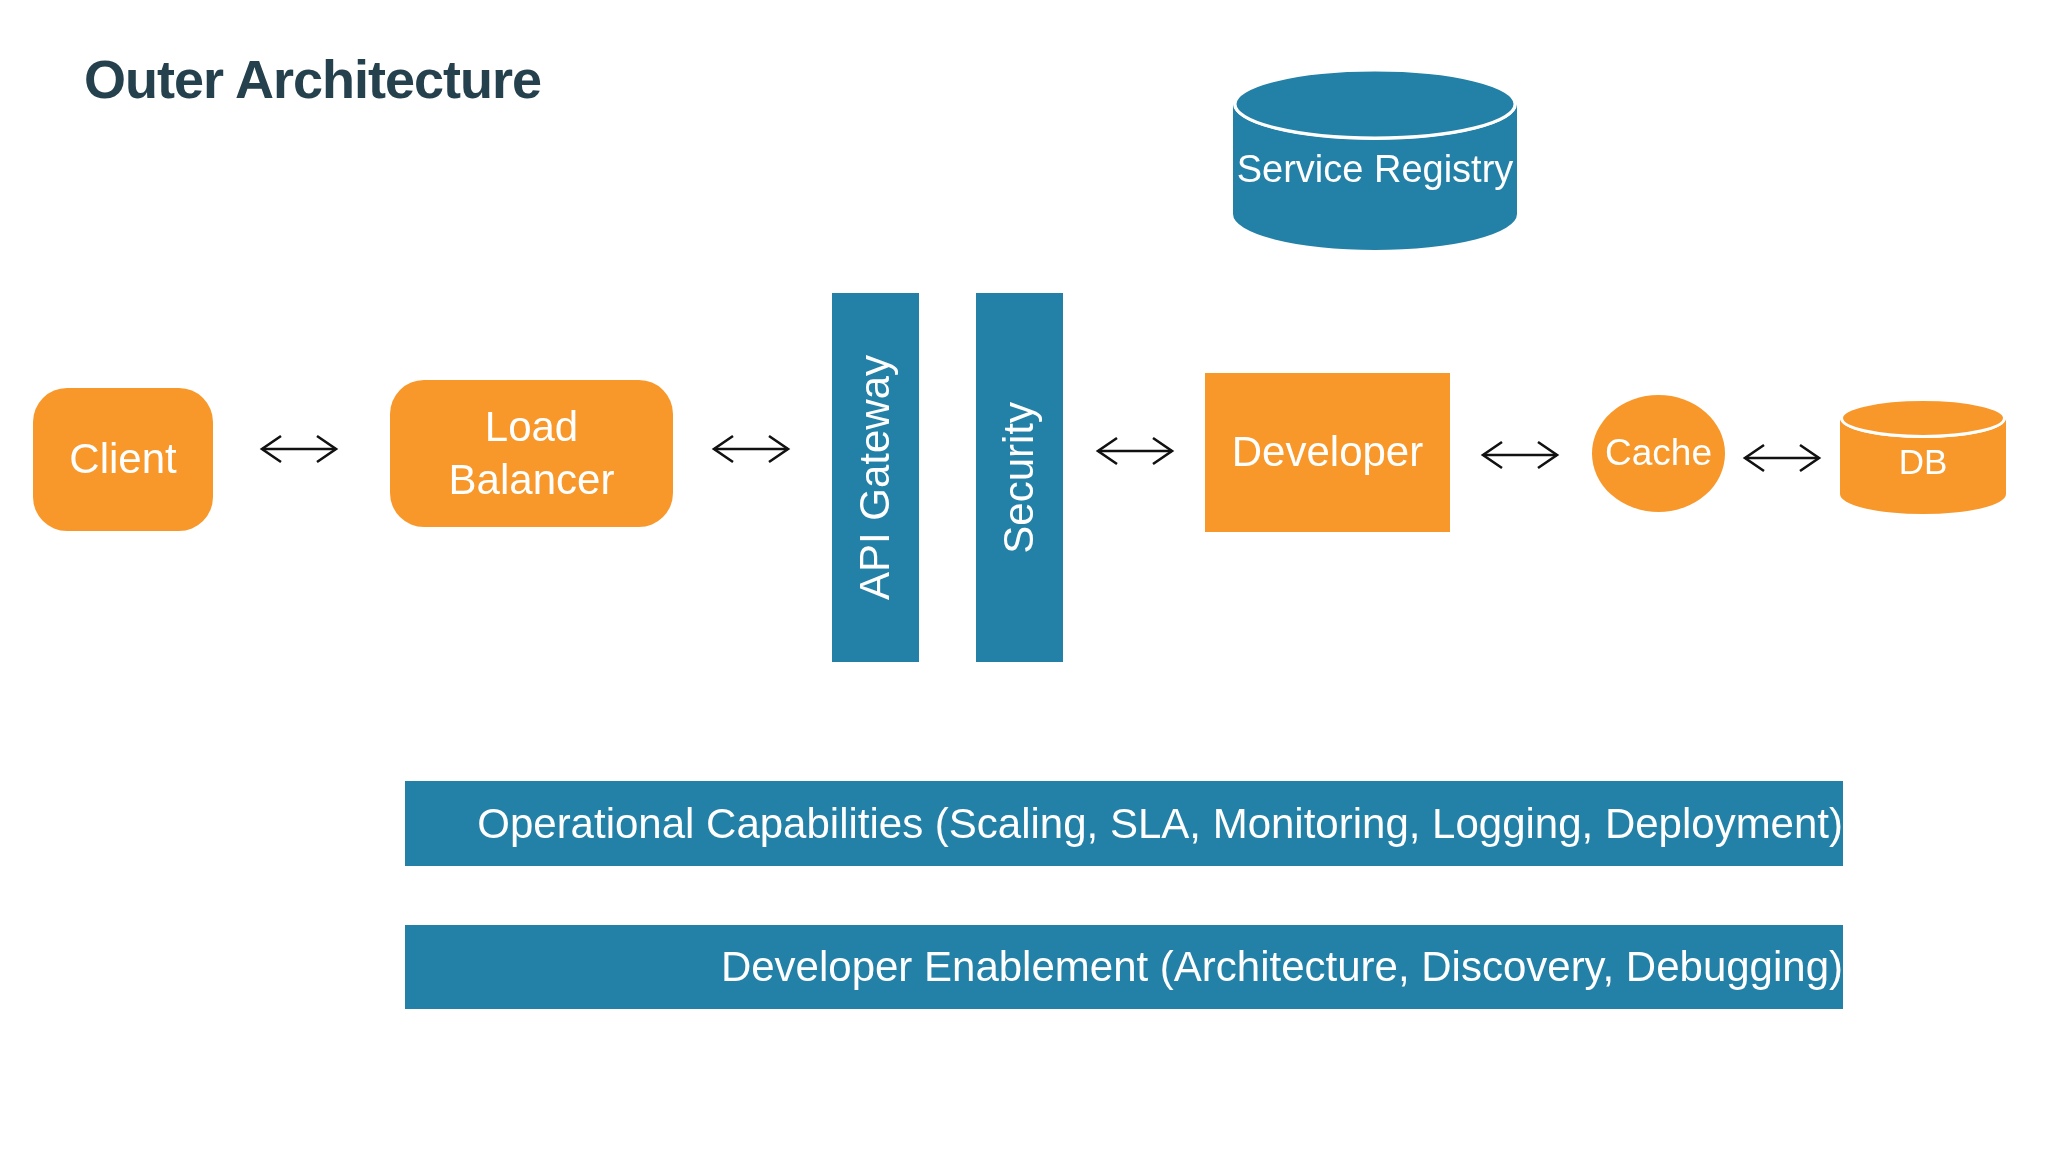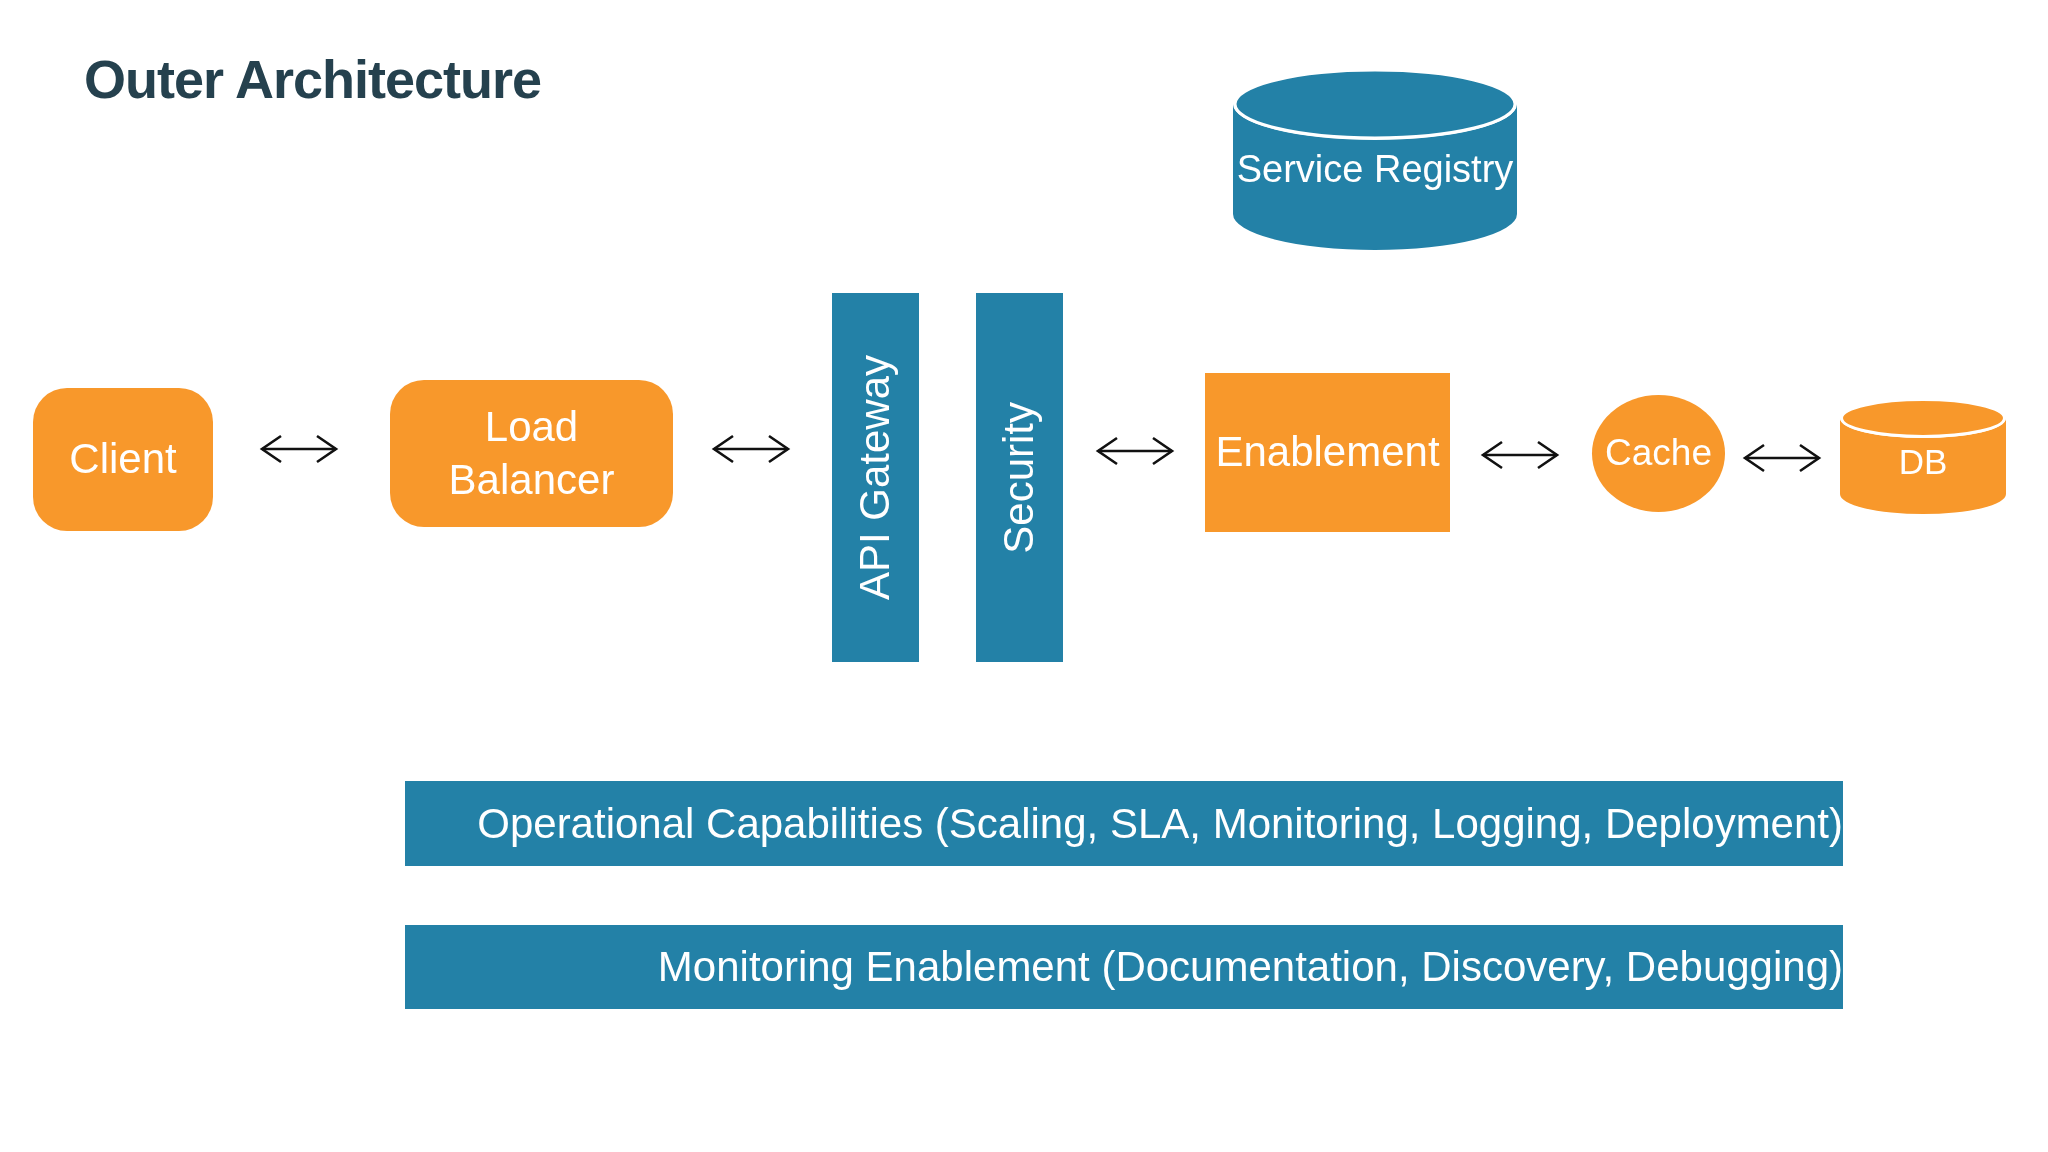--- a/index.html
+++ b/index.html
@@ -135,21 +135,21 @@
     <svg viewBox="0 0 90 36">
         <g stroke="var(--arrow)" stroke-width="2.6" fill="none">
       <line x1="8" y1="18" x2="82" y2="18"></line>
       <path d="M27,5 L8,18 L27,31"></path>
       <path d="M63,5 L82,18 L63,31"></path>
     </g>
       </svg>
   </div>
 
   <div class="node orange-fill rect node-service-aa">
-    <span class="box-label">Enablement</span>
+    <span class="box-label">Developer</span>
   </div>
 
   <div class="arrow arrow-4">
     <svg viewBox="0 0 90 36">
         <g stroke="var(--arrow)" stroke-width="2.6" fill="none">
       <line x1="8" y1="18" x2="82" y2="18"></line>
       <path d="M27,5 L8,18 L27,31"></path>
       <path d="M63,5 L82,18 L63,31"></path>
     </g>
       </svg>
@@ -174,16 +174,16 @@
       <path d="M0,20 L0,96 A83,20 0 0 0 166,96 L166,20 A83,20 0 0 1 0,20 Z" fill="currentColor"></path>
       <ellipse cx="83" cy="20" rx="81.5" ry="18.5" fill="currentColor" stroke="#FFFFFF" stroke-width="3"></ellipse>
     </svg>
     <div class="cyl-label">DB</div>
   </div>
 
   <div class="band band-operational">
     <span>Operational Capabilities (Scaling, SLA, Monitoring, Logging, Deployment)</span>
   </div>
   <div class="band band-developer">
-    <span>Monitoring Enablement (Documentation, Discovery, Debugging)</span>
+    <span>Developer Enablement (Architecture, Discovery, Debugging)</span>
   </div>
 
 </div>
 
 </body></html>

